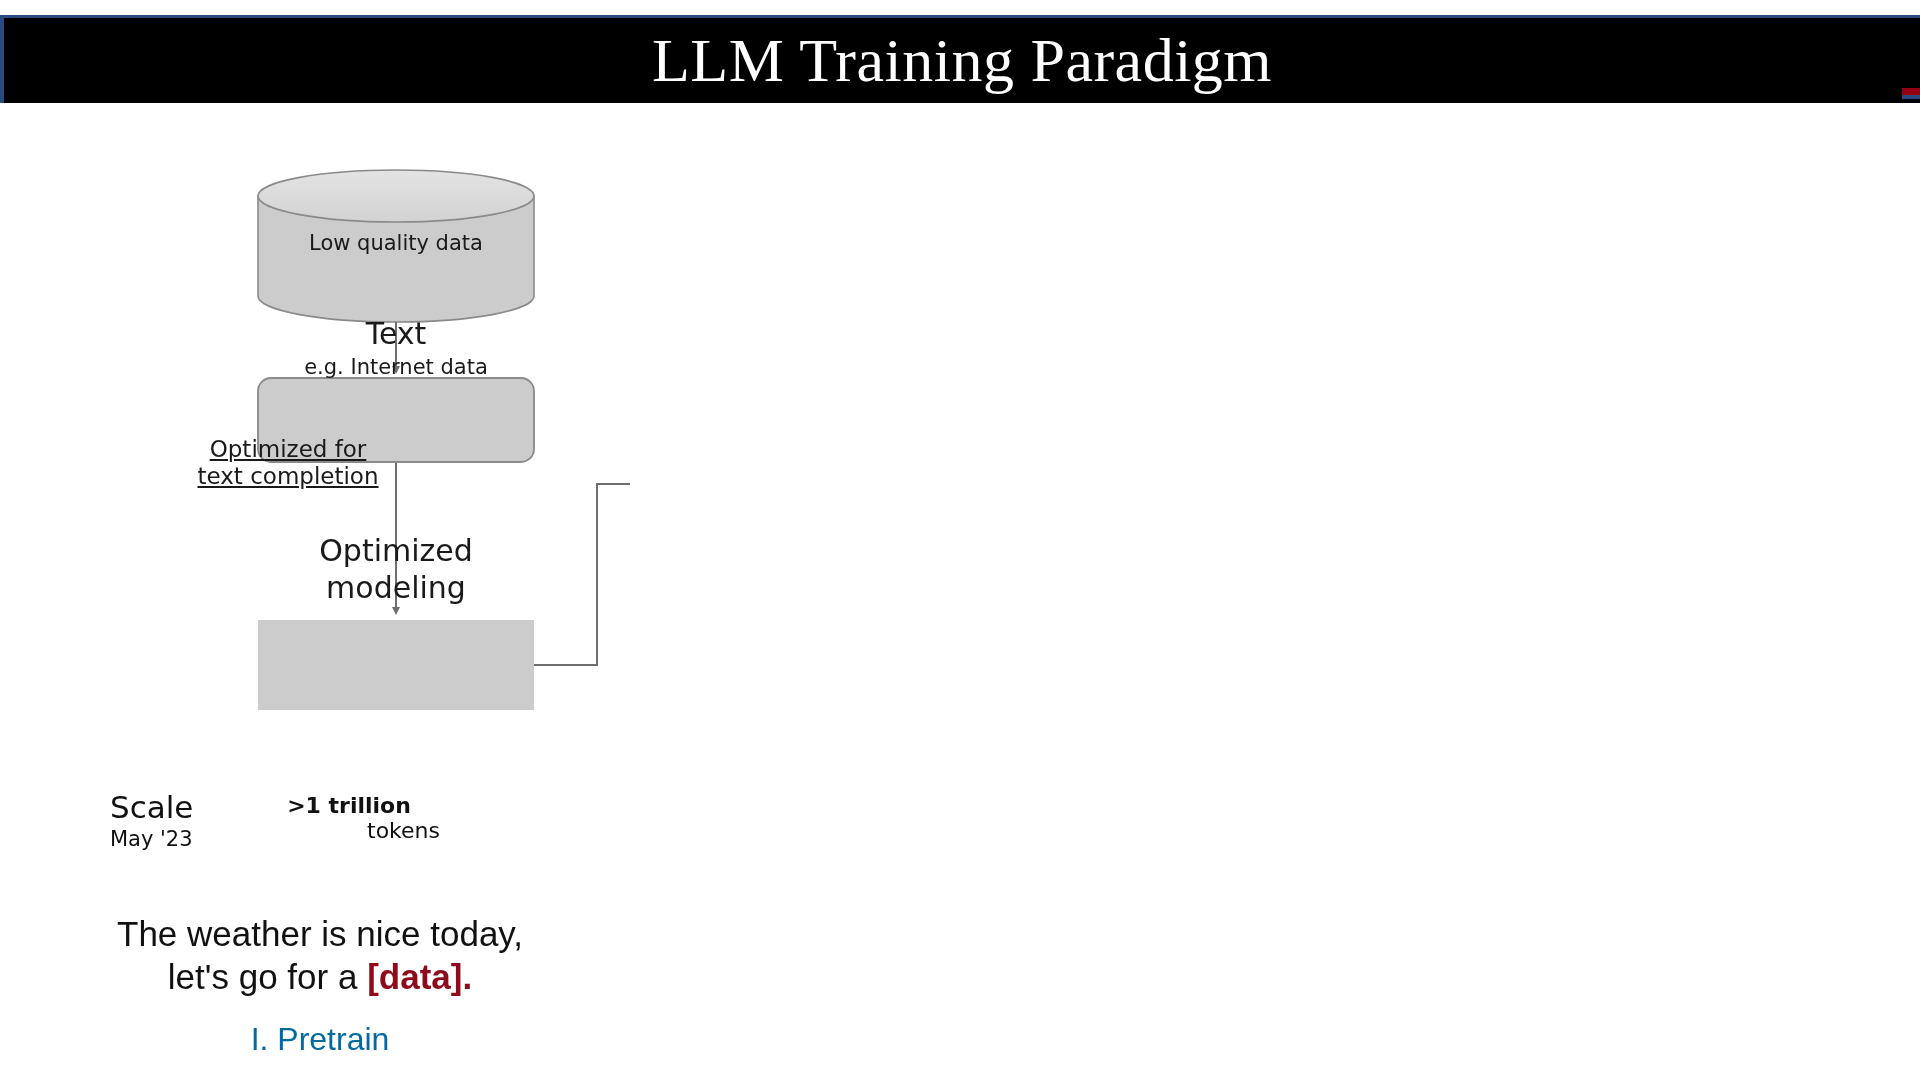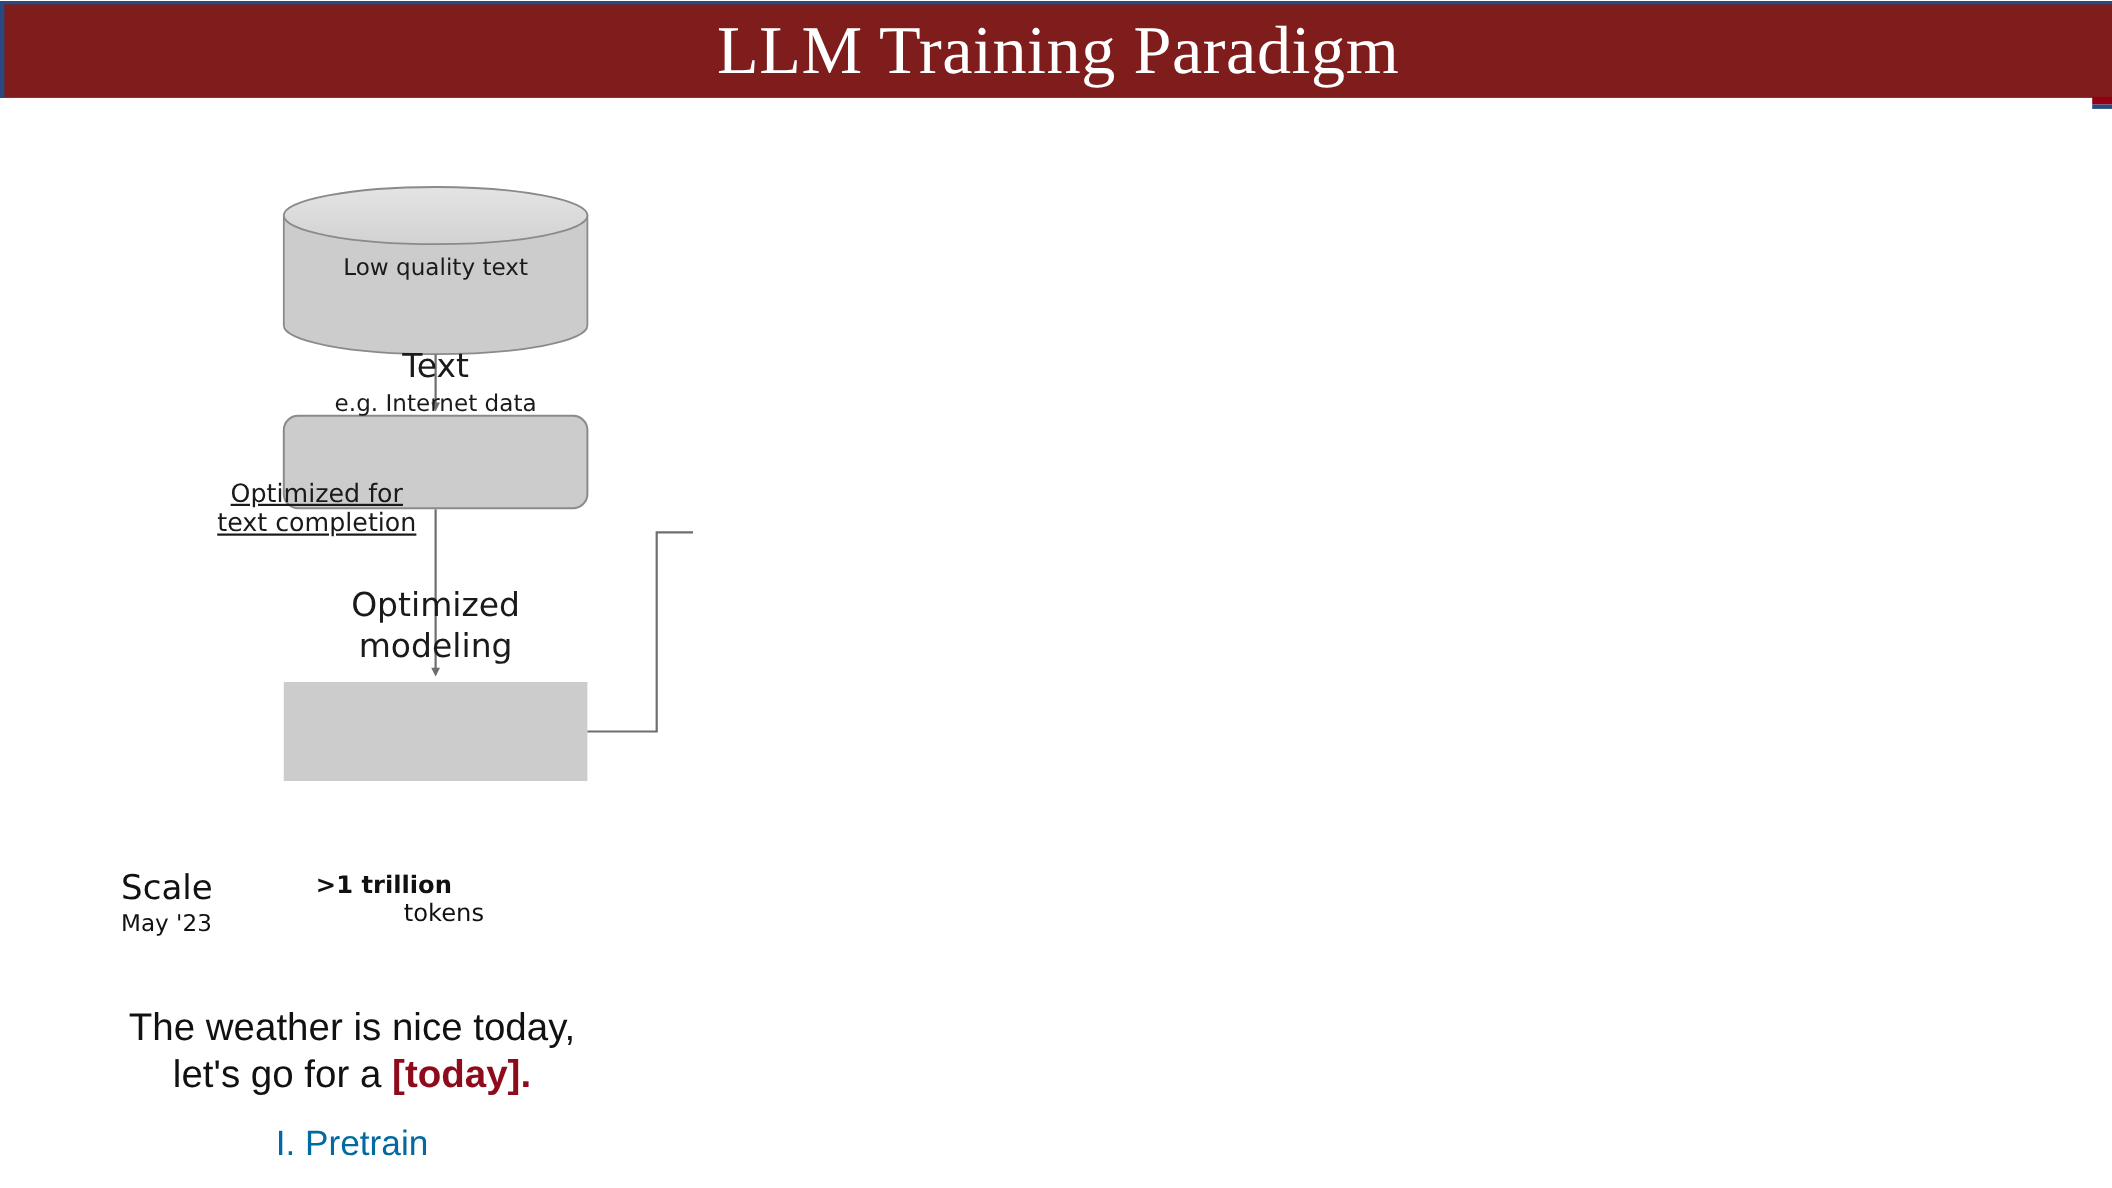--- a/index.html
+++ b/index.html
@@ -12,24 +12,24 @@
     height: 1080px;
     position: relative;
     overflow: hidden;
     font-family: "DejaVu Sans", sans-serif;
   }
 
   
   #title-banner {
     position: absolute;
     left: 0;
-    top: 1px;
+    top: 15px;
     width: 1920px;
     height: 88px;
-    background: #7f1d1d;
+    background: #000000;
     border-top: 3px solid #2a4a7f;
     border-left: 4px solid #2a4a7f;
     box-sizing: border-box;
     display: flex;
     align-items: center;
     justify-content: center;
   }
   #title-text {
     color: #ffffff;
     font-family: "Liberation Serif", "DejaVu Serif", serif;
@@ -223,21 +223,21 @@
 
     <rect x="258" y="290" width="276" height="84" rx="13" ry="13" fill="#cccccc" stroke="#8a8a8a" stroke-width="1.8"></rect>
 
     <line x1="396" y1="375" x2="396" y2="523" stroke="#6e6e6e" stroke-width="2" marker-end="url(#arrowhead)"></line>
 
     <rect x="258" y="532" width="276" height="90" fill="#cccccc" stroke="none"></rect>
 
     <path d="M 534 577 L 597 577 L 597 396 L 630 396" fill="none" stroke="#6e6e6e" stroke-width="2"></path>
   </svg>
 
-  <div class="dg-label" id="label-low-quality">Low quality text</div>
+  <div class="dg-label" id="label-low-quality">Low quality data</div>
 
   <div class="dg-label" id="label-text-node">Text</div>
 
   <div class="dg-label" id="label-text-node-sub">e.g. Internet data</div>
 
   <div class="dg-label" id="label-optimized">Optimized for
 text completion</div>
 
   <div class="dg-label" id="label-language-modeling">Optimized
 modeling</div>
@@ -249,16 +249,16 @@
   <div id="scale-date">May '23</div>
 </div>
 
 <div id="tokens-block">
   <div id="tokens-amount">&gt;1 trillion</div>
   <div id="tokens-unit">tokens</div>
 </div>
 
 <div id="example-text">
   <span>The weather is nice today,</span><br>
-  <span>let's go for a </span><span id="example-highlight">[today].</span>
+  <span>let's go for a </span><span id="example-highlight">[data].</span>
 </div>
 
 <div id="section-caption">I. Pretrain</div>
 
 </body></html>

